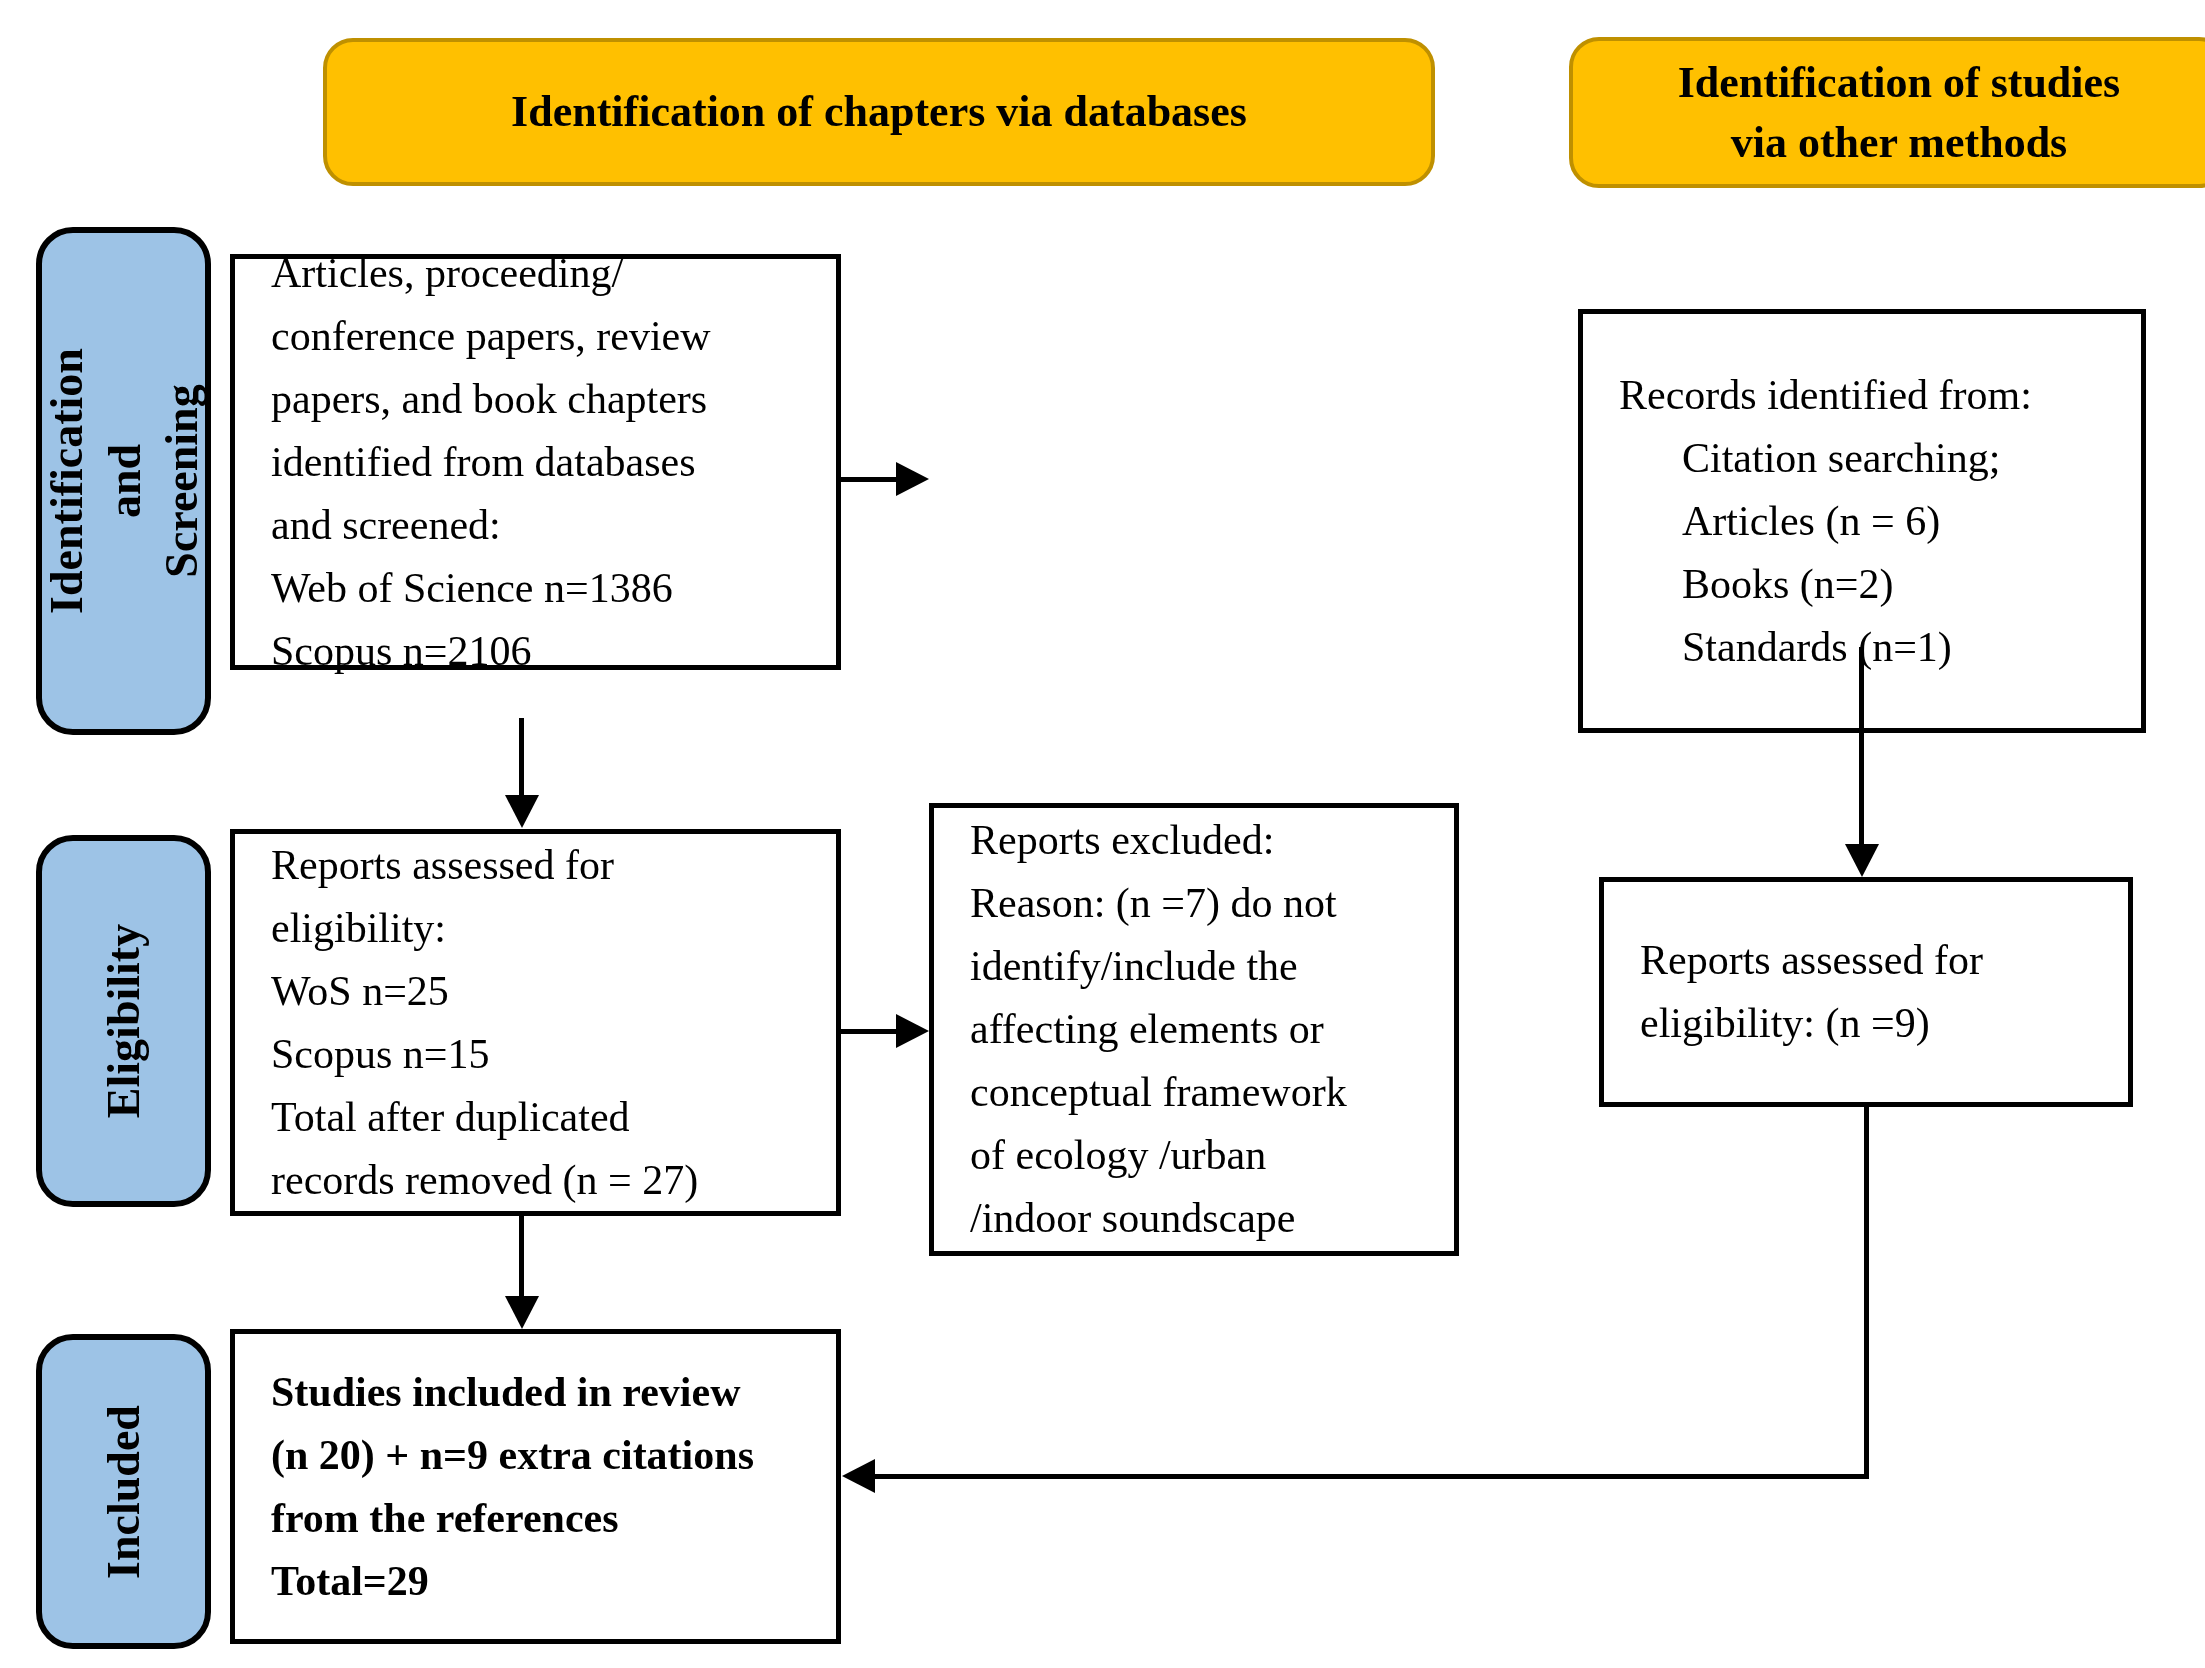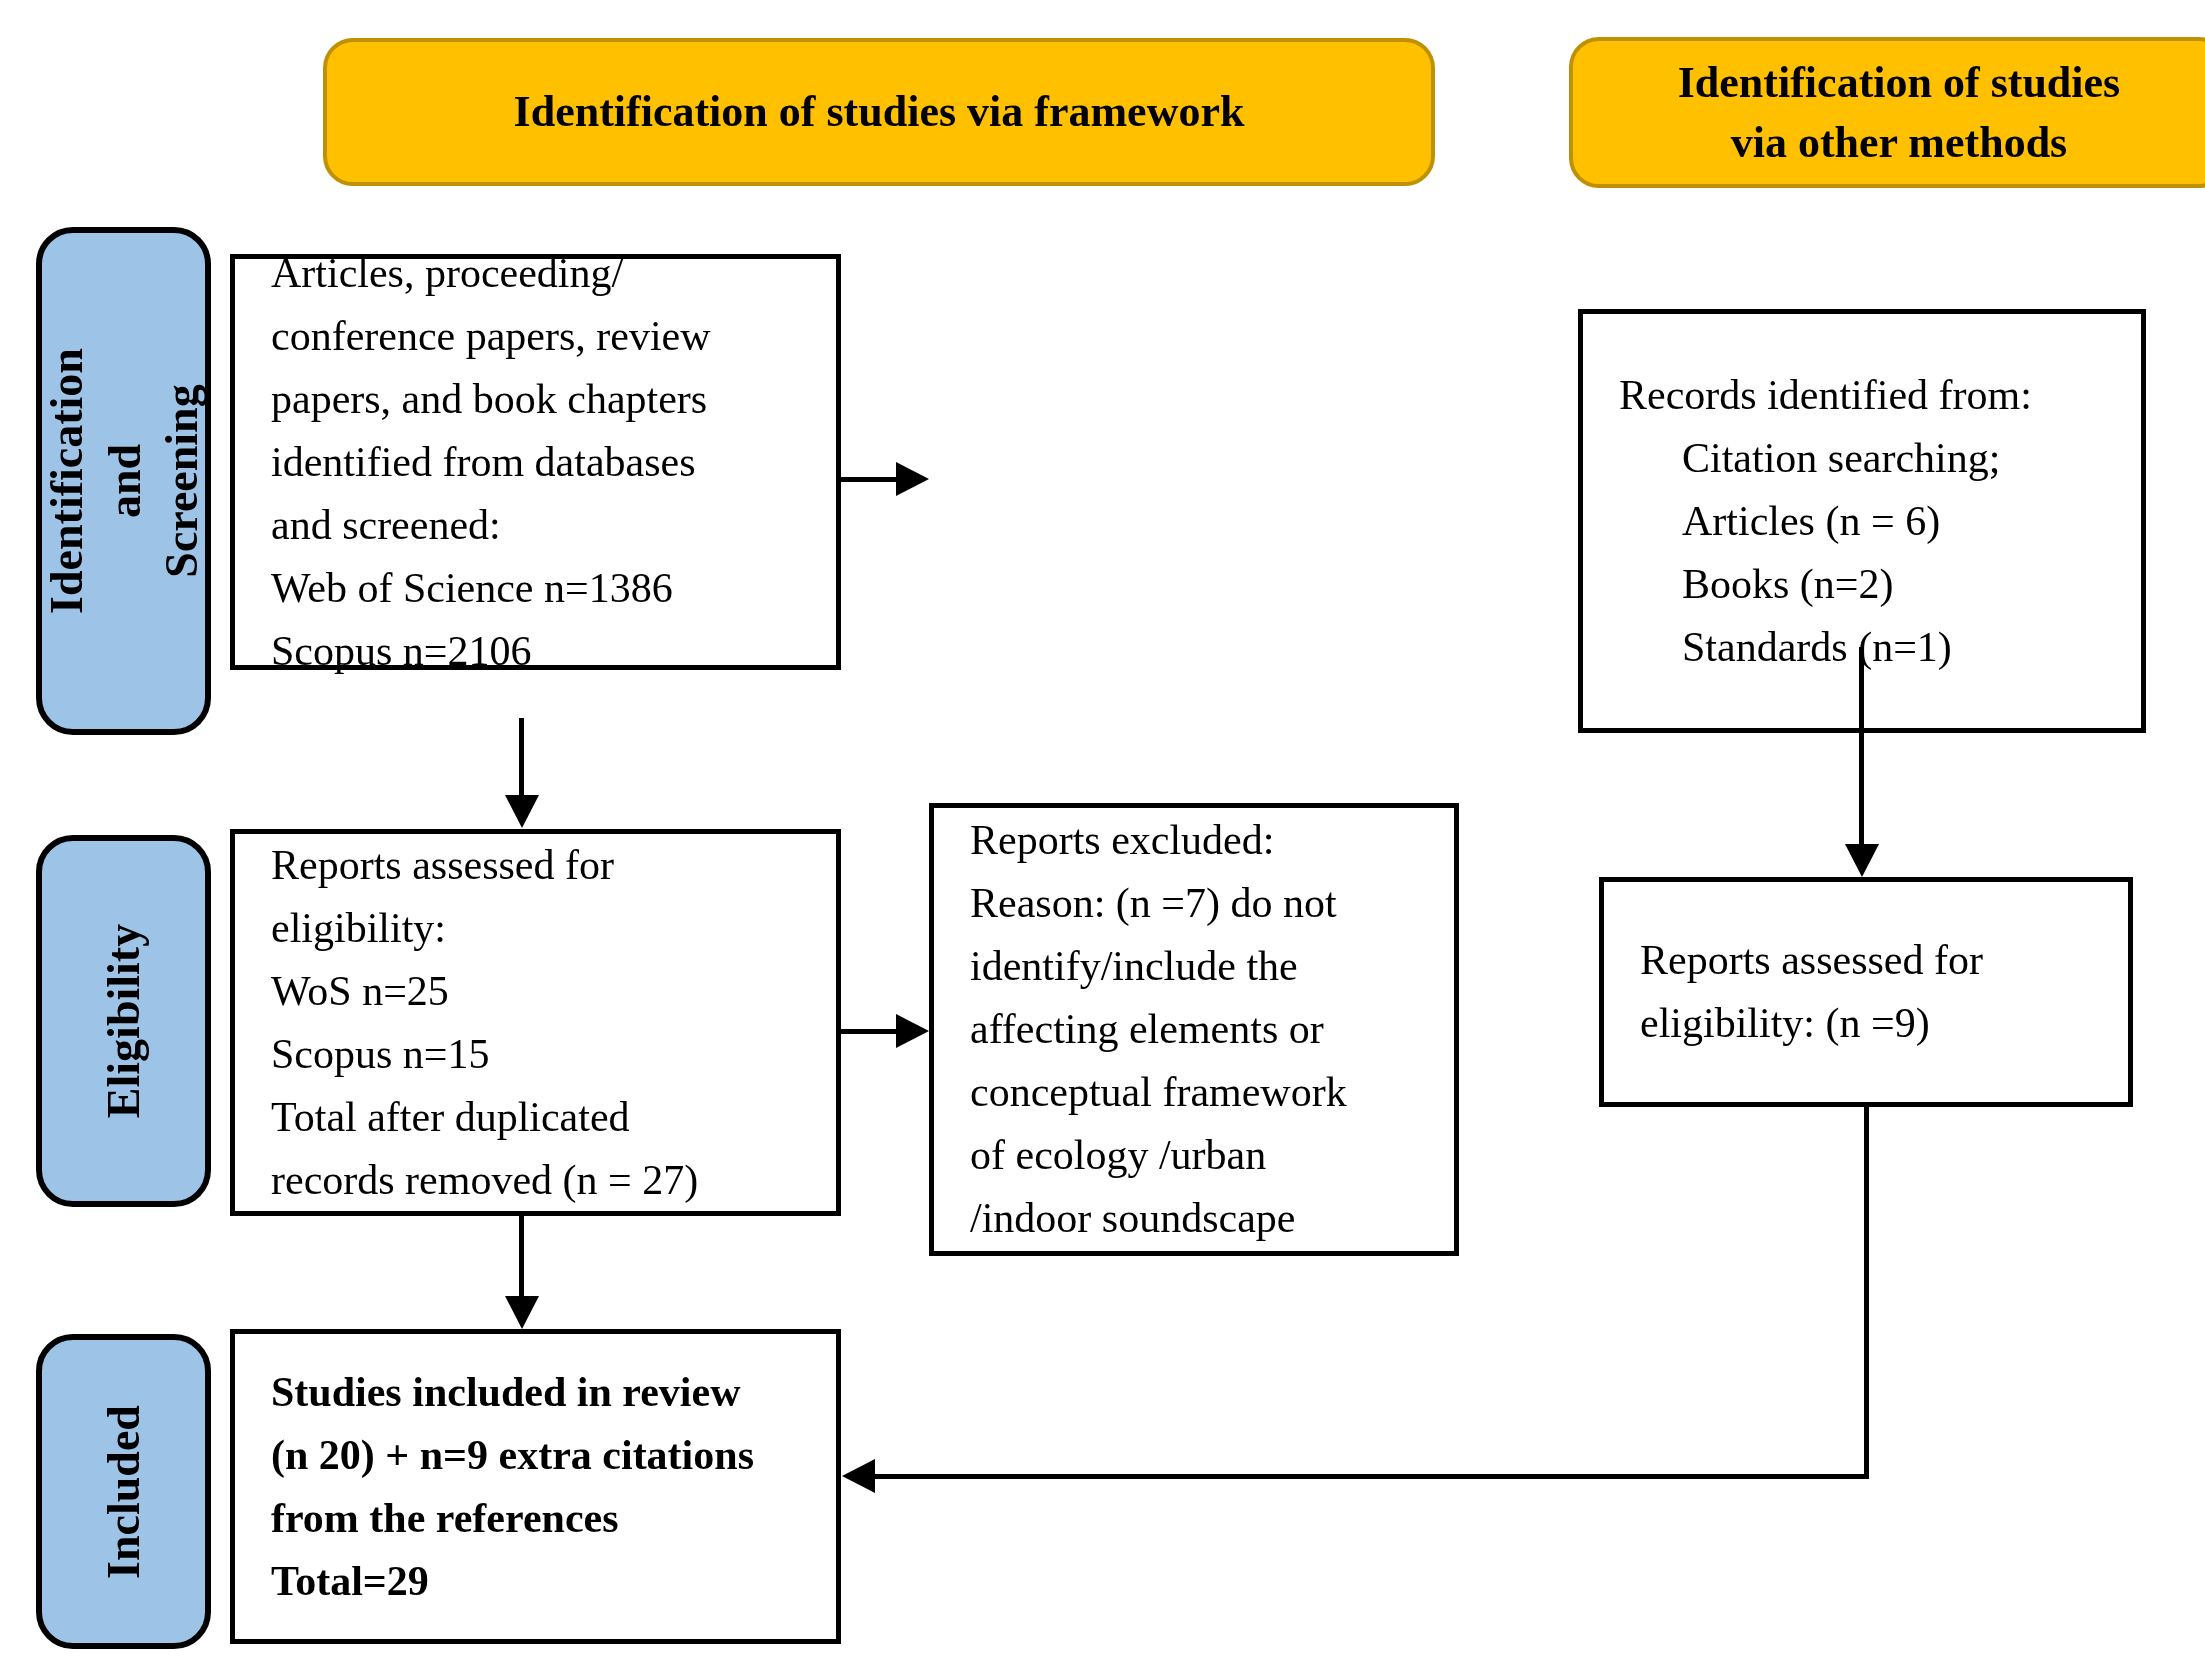--- a/index.html
+++ b/index.html
@@ -83,21 +83,21 @@
     border-left: 17.3px solid transparent;
     border-right: 17.3px solid transparent;
     border-top: 33px solid #000000;
   }
 </style>
 </head>
 <body>
 
 <div id="canvas">
 
-  <div class="abs header" style="left:323px; top:38px; width:1112px; height:148px;">Identification of studies via framework</div>
+  <div class="abs header" style="left:323px; top:38px; width:1112px; height:148px;">Identification of chapters via databases</div>
 
   <div class="abs header" style="left:1569px; top:37px; width:660px; height:151px;">Identification of studies
 via other methods</div>
 
   <div class="abs stage" style="left:36px; top:227px; width:175px; height:508px;">
     <span class="vlabel">Identification and
 Screening</span>
   </div>
 
   <div class="abs stage" style="left:36px; top:835px; width:175px; height:372px;">

